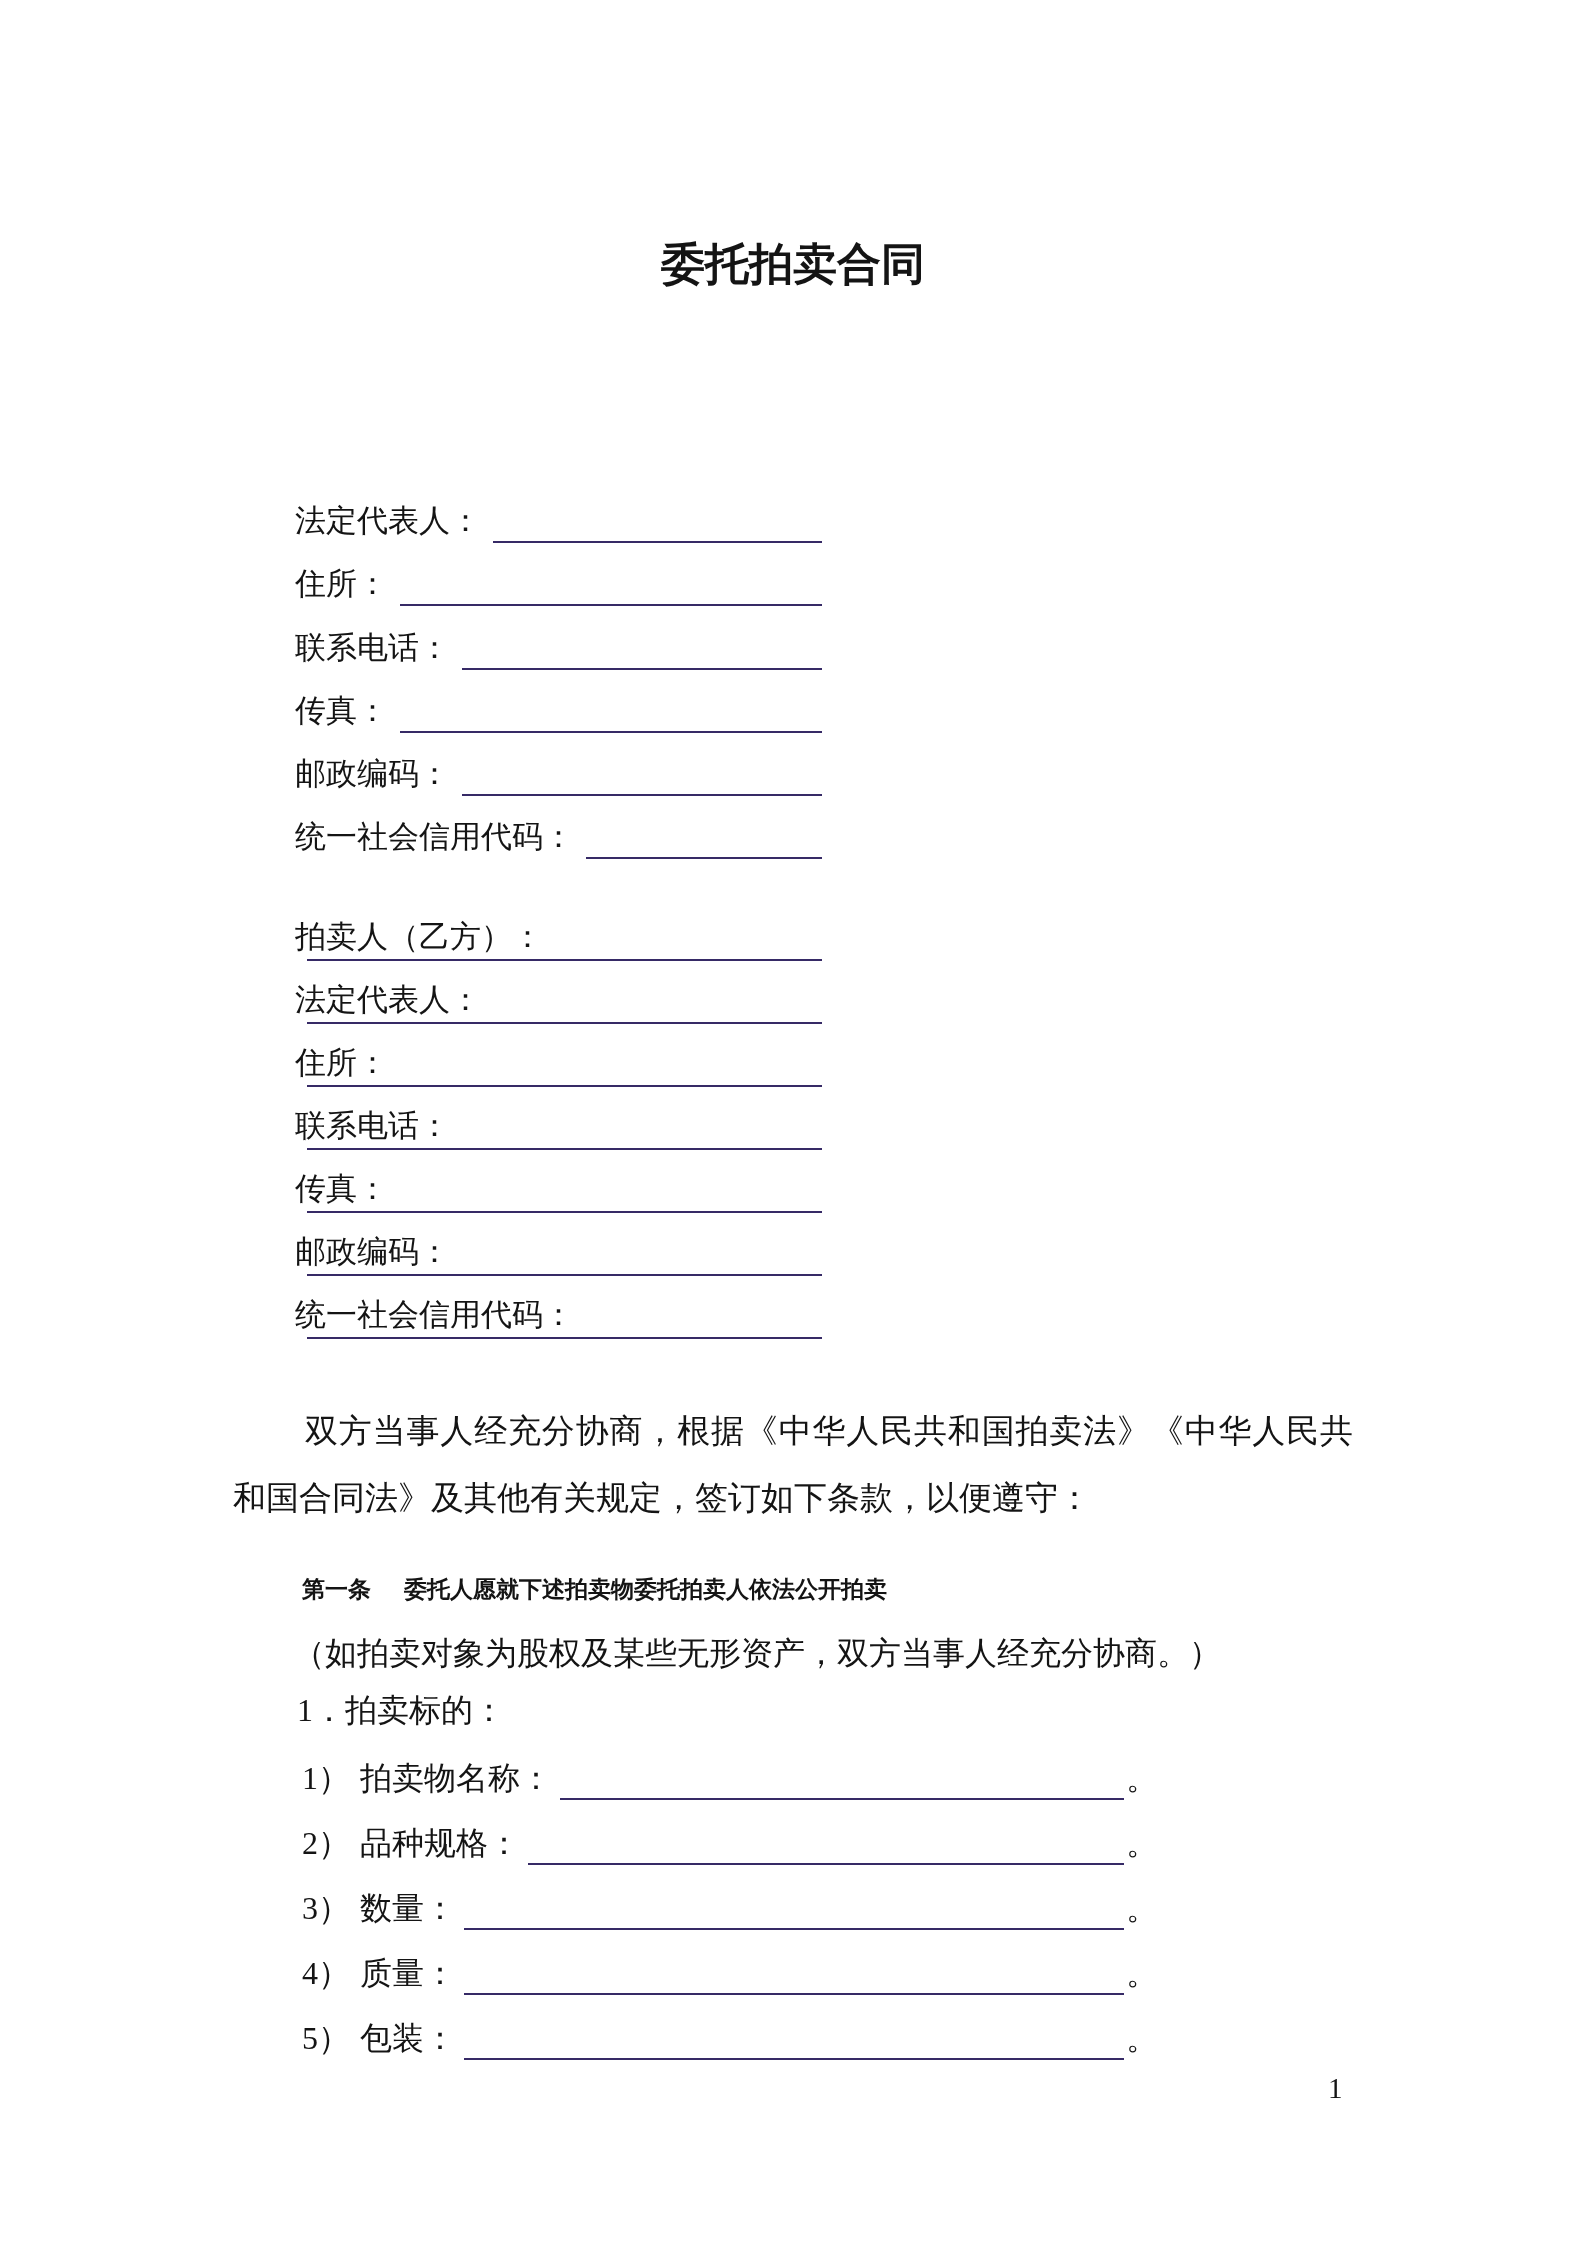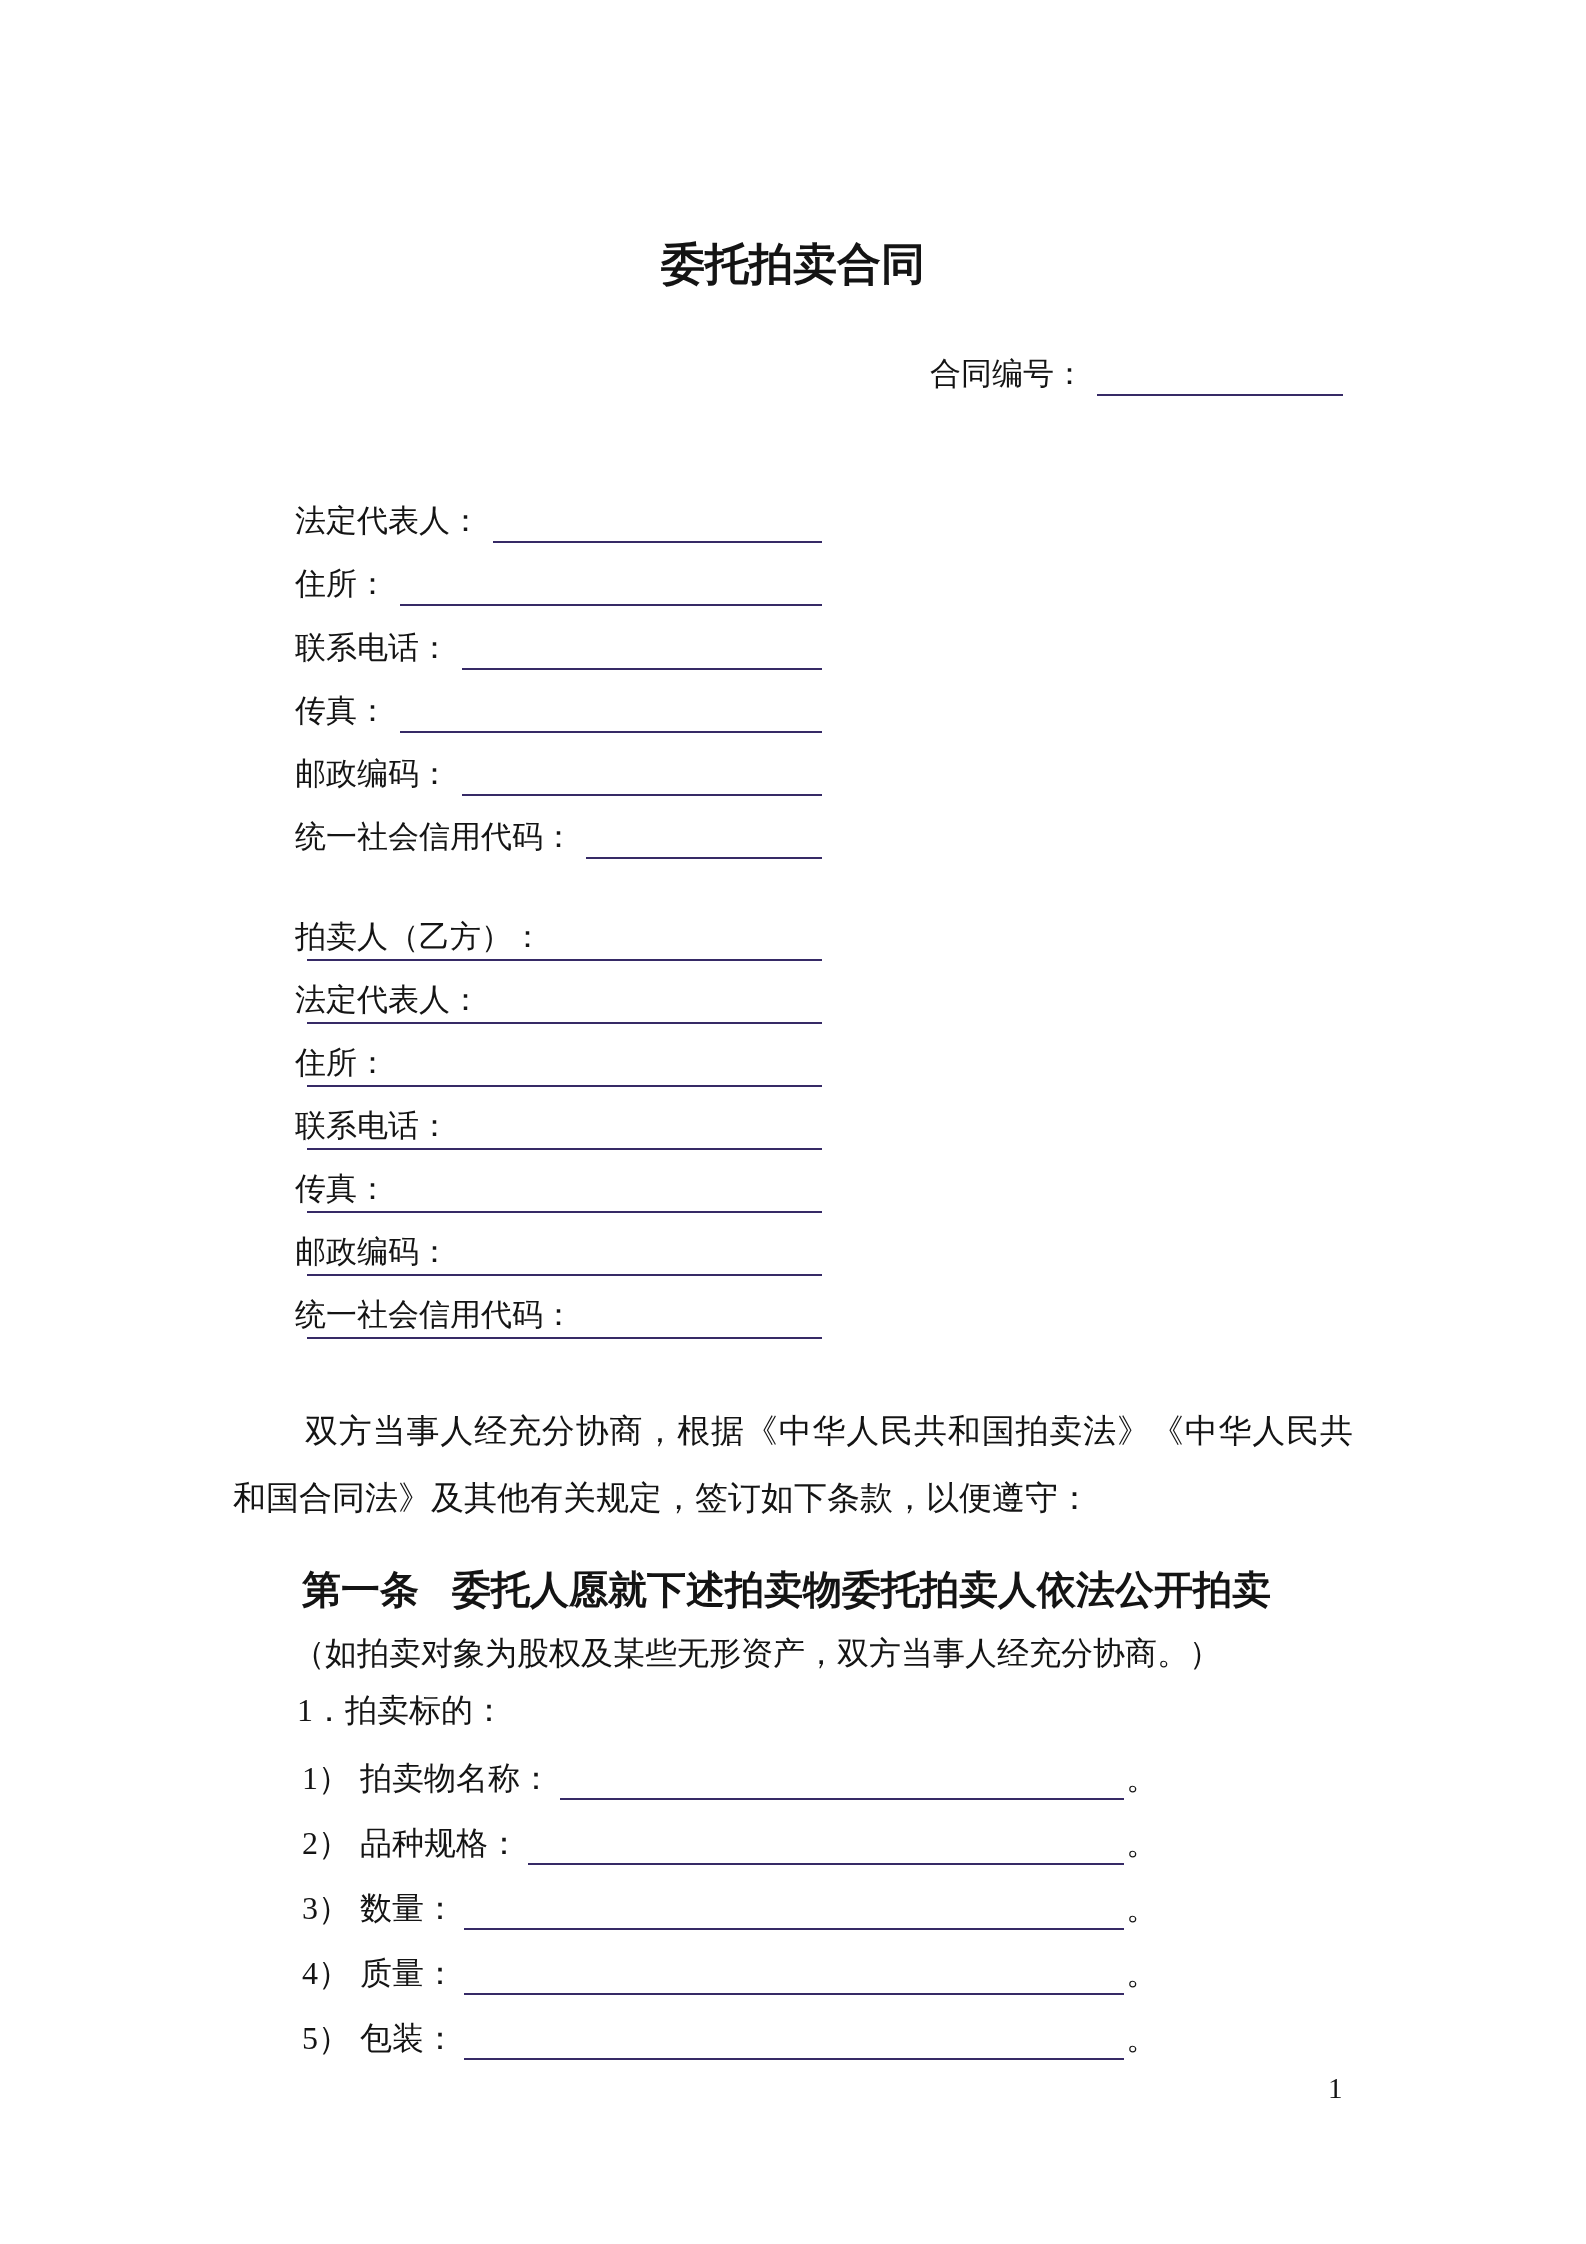--- a/index.html
+++ b/index.html
@@ -46,21 +46,21 @@
     position:absolute;
     left:233px;top:1398px;width:1120px;
     font-size:33px;
     line-height:67px;
     text-indent:72px;
     text-align:justify;
   }
   .heading{
     position:absolute;
     left:302px;top:1568px;
-    font-size:39px;
+    font-size:23px;
     font-weight:bold;
     line-height:44px;
     white-space:nowrap;
   }
   .heading .hnum{margin-right:33px;}
   .note{
     position:absolute;
     left:293px;top:1631px;
     font-size:32px;
     line-height:44px;
@@ -87,24 +87,20 @@
     line-height:36px;
   }
 </style>
 </head>
 <body>
 
 <div class="page">
 
   <div class="title">委托拍卖合同</div>
 
-  <div class="row contract-no">
-    <span class="label">合同编号：</span>
-    <span class="blank"></span>
-  </div>
 
   <div class="row fieldA" style="top:499px">
     <span class="label">法定代表人：</span>
     <span class="blank"></span>
   </div>
   <div class="row fieldA" style="top:562px">
     <span class="label">住所：</span>
     <span class="blank"></span>
   </div>
   <div class="row fieldA" style="top:626px">

